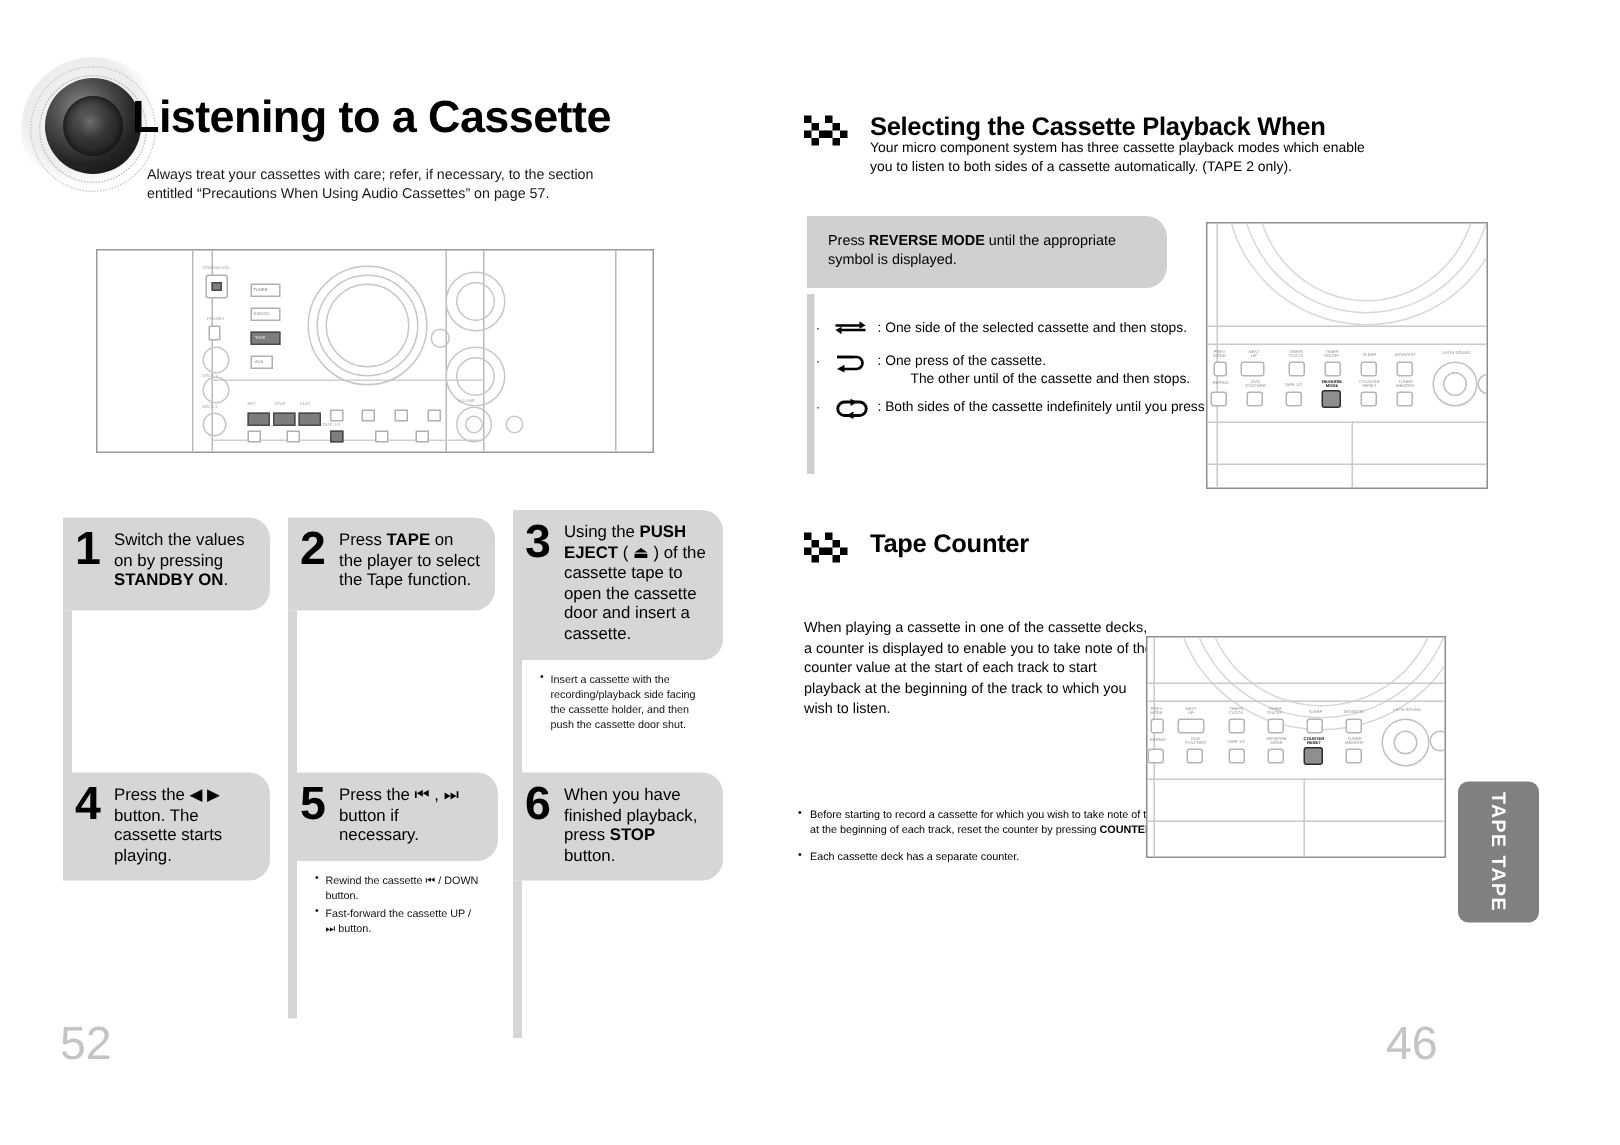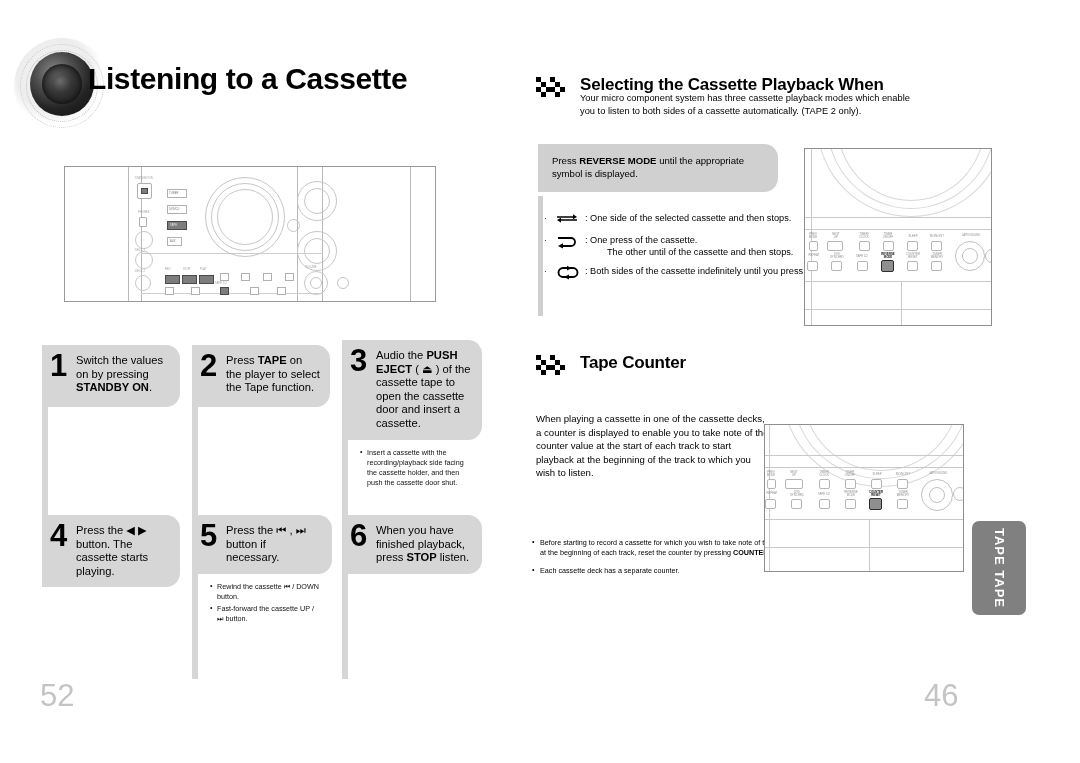--- a/index.html
+++ b/index.html
@@ -176,20 +176,21 @@
     <div class="speaker-logo">
       <div class="ring r1"></div>
       <div class="ring r2"></div>
       <div class="ring r3"></div>
       <div class="ring r4"></div>
       <div class="ring r5"></div>
       <div class="ring r6"></div>
     </div>
 
     <div class="main-title">Listening to a Cassette</div>
+    <div class="main-sub">Always treat your cassettes with care; refer, if necessary, to the section entitled “Precautions When Using Audio Cassettes” on page 57.</div>
 
     <div class="device-box">
       <div class="dev-vline" style="left:63px"></div>
       <div class="dev-vline" style="left:76px"></div>
       <div class="dev-vline" style="left:232px"></div>
       <div class="dev-vline" style="left:257px"></div>
       <div class="dev-vline" style="left:345px"></div>
       <div class="dev-hline" style="top:86px; left:76px; right:112px;"></div>
       <div class="dev-hline" style="top:126px; left:76px; right:112px;"></div>
 
@@ -265,21 +266,21 @@
         <div class="step-text"><span>Press </span><b>TAPE</b><span> on the player to select the Tape function.</span></div>
       </div>
       <div class="step-body">
         <div class="step-bar" style="height:110px"></div>
       </div>
     </div>
 
     <div class="step" style="left:342px; top:340px; width:140px;">
       <div class="step-head" style="min-height:76px">
         <div class="step-num">3</div>
-        <div class="step-text"><span>Audio the </span><b>PUSH EJECT</b><span> ( ⏏ ) of the cassette tape to open the cassette door and insert a cassette.</span></div>
+        <div class="step-text"><span>Using the </span><b>PUSH EJECT</b><span> ( ⏏ ) of the cassette tape to open the cassette door and insert a cassette.</span></div>
       </div>
       <div class="step-body">
         <div class="step-bar" style="height:98px"></div>
         <div class="step-notes" style="width:130px">
           <div class="note-row">Insert a cassette with the recording/playback side facing the cassette holder, and then push the cassette door shut.</div>
         </div>
       </div>
     </div>
 
     <div class="step" style="left:42px; top:515px; width:138px;">
@@ -299,21 +300,21 @@
         <div class="step-notes" style="width:130px">
           <div class="note-row">Rewind the cassette ⏮ / DOWN button.</div>
           <div class="note-row">Fast-forward the cassette UP / ⏭ button.</div>
         </div>
       </div>
     </div>
 
     <div class="step" style="left:342px; top:515px; width:140px;">
       <div class="step-head" style="min-height:48px">
         <div class="step-num">6</div>
-        <div class="step-text"><span>When you have finished playback, press </span><b>STOP</b><span> listen.</span></div>
+        <div class="step-text"><span>When you have finished playback, press </span><b>STOP</b><span> button.</span></div>
       </div>
       <div class="step-body">
         <div class="step-bar" style="height:105px"></div>
       </div>
     </div>
 
     <div class="pageno" style="left:40px; top:678px;">52</div>
   </div>
 
   <div class="right-page">

